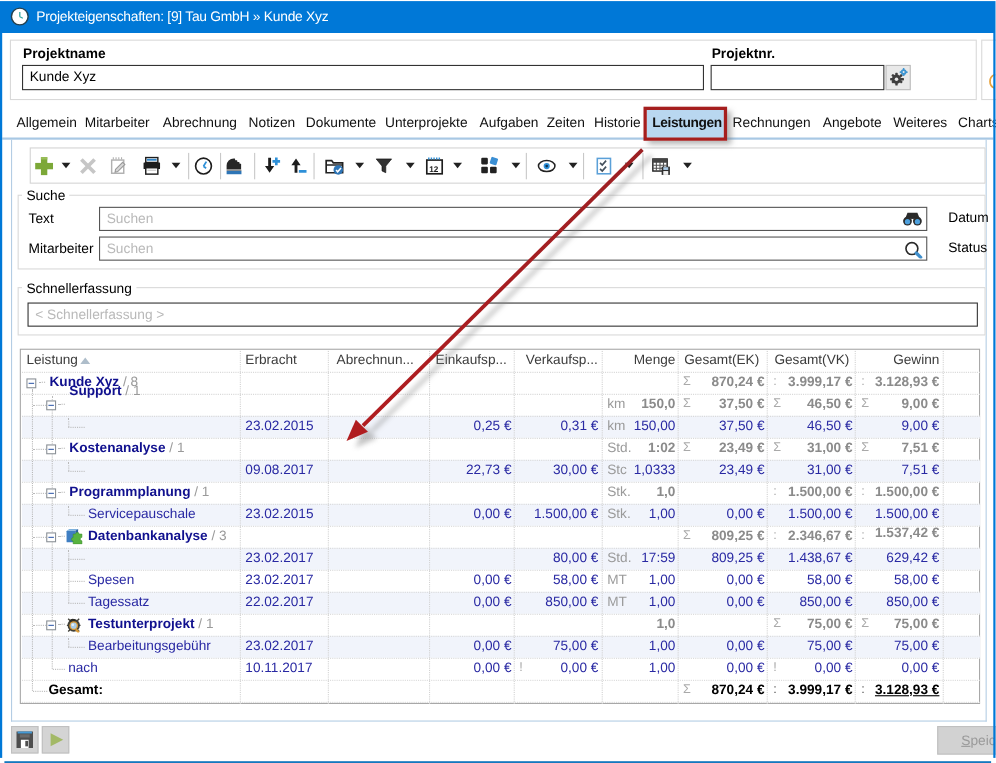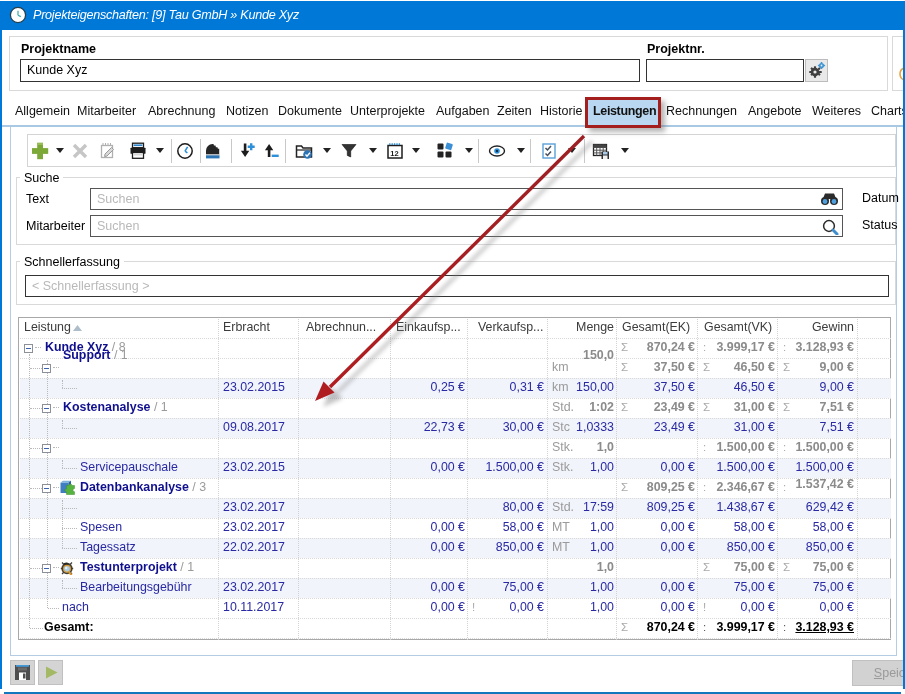--- a/index.html
+++ b/index.html
@@ -5,21 +5,21 @@
 * { margin:0; padding:0; box-sizing:border-box; }
 html,body { width:905px; height:694px; background:#fff; font-family:"Liberation Sans", sans-serif; overflow:hidden; }
 #win { position:absolute; left:0; top:0; width:905px; height:694px; background:#fff; }
 .abs { position:absolute; }
 
 
 #titlebar { position:absolute; left:0; top:1px; width:905px; height:29px; background:#0078d7; }
 #borderL { position:absolute; left:0; top:30px; width:2px; height:659px; background:#0078d7; z-index:9; }
 #borderR { position:absolute; left:903px; top:30px; width:2px; height:659px; background:#0078d7; z-index:9; }
 #borderB { position:absolute; left:4px; top:692px; width:897px; height:2px; background:#1478be; z-index:9; }
-#titletext { position:absolute; left:33px; top:8px; color:#fff; font-size:12.6px; letter-spacing:-0.25px;font-style:italic; }
+#titletext { position:absolute; left:33px; top:8px; color:#fff; font-size:12.6px; letter-spacing:-0.25px; }
 
 
 .grpbox { position:absolute; border:1px solid #d9d9d9; background:#fff; }
 #lblProjektname { position:absolute; left:21px; top:42px; font-size:12.5px; font-weight:bold; color:#000; }
 #inpName { position:absolute; left:20px; top:59px; width:620px; height:23px; border:1px solid #333; font-size:12.5px; line-height:21px; padding-left:6px; color:#000; }
 #lblProjektnr { position:absolute; left:647px; top:42px; font-size:12.5px; font-weight:bold; color:#000; }
 #inpNr { position:absolute; left:646px; top:59px; width:158px; height:23px; border:1px solid #333; background:#fff; }
 #btnGear { position:absolute; left:805px; top:59px; width:23px; height:23px; background:#e9e9e9; border:1px solid #bcbcbc; }
 
 
@@ -339,21 +339,21 @@
   <span class="gb r" style="right:195px;top:20px">870,24&nbsp;€</span>
   <span class="sig" style="left:684px;top:20px">:</span>
   <span class="gb r" style="right:115px;top:20px">3.999,17&nbsp;€</span>
   <span class="sig" style="left:764px;top:20px">:</span>
   <span class="gb r" style="right:36px;top:20px">3.128,93&nbsp;€</span>
   <div class="exp" style="left:23px;top:45.5px">
         <i></i>
       </div>
   <span class="bn" style="left:44px;top:28px">Support<i class="cnt">&nbsp;/ 1</i></span>
   <span class="un" style="left:533px;top:40px">km</span>
-  <span class="gb r" style="right:276px;top:28px">150,0</span>
+  <span class="gb r" style="right:276px;top:40px">150,0</span>
   <span class="sig" style="left:602px;top:40px">Σ</span>
   <span class="gb r" style="right:195px;top:40px">37,50&nbsp;€</span>
   <span class="sig" style="left:684px;top:40px">Σ</span>
   <span class="gb r" style="right:115px;top:40px">46,50&nbsp;€</span>
   <span class="sig" style="left:764px;top:40px">Σ</span>
   <span class="gb r" style="right:36px;top:40px">9,00&nbsp;€</span>
   <span class="lf" style="left:204px;top:60px">23.02.2015</span>
   <span class="lf r" style="right:425px;top:60px">0,25&nbsp;€</span>
   <span class="lf r" style="right:346px;top:60px">0,31&nbsp;€</span>
   <span class="un" style="left:533px;top:60px">km</span>
@@ -377,20 +377,21 @@
   <span class="lf r" style="right:425px;top:100px">22,73&nbsp;€</span>
   <span class="lf r" style="right:346px;top:100px">30,00&nbsp;€</span>
   <span class="un" style="left:533px;top:100px">Stc</span>
   <span class="lf r" style="right:276px;top:100px">1,0333</span>
   <span class="lf r" style="right:195px;top:100px">23,49&nbsp;€</span>
   <span class="lf r" style="right:115px;top:100px">31,00&nbsp;€</span>
   <span class="lf r" style="right:36px;top:100px">7,51&nbsp;€</span>
   <div class="exp" style="left:23px;top:125.5px">
         <i></i>
       </div>
+  <span class="bn" style="left:44px;top:120px">Programmplanung<i class="cnt">&nbsp;/ 1</i></span>
   <span class="un" style="left:533px;top:120px">Stk.</span>
   <span class="gb r" style="right:276px;top:120px">1,0</span>
   <span class="sig" style="left:684px;top:120px">:</span>
   <span class="gb r" style="right:115px;top:120px">1.500,00&nbsp;€</span>
   <span class="sig" style="left:764px;top:120px">:</span>
   <span class="gb r" style="right:36px;top:120px">1.500,00&nbsp;€</span>
   <span class="lf" style="left:61px;top:140px">Servicepauschale</span>
   <span class="lf" style="left:204px;top:140px">23.02.2015</span>
   <span class="lf r" style="right:425px;top:140px">0,00&nbsp;€</span>
   <span class="lf r" style="right:346px;top:140px">1.500,00&nbsp;€</span>

